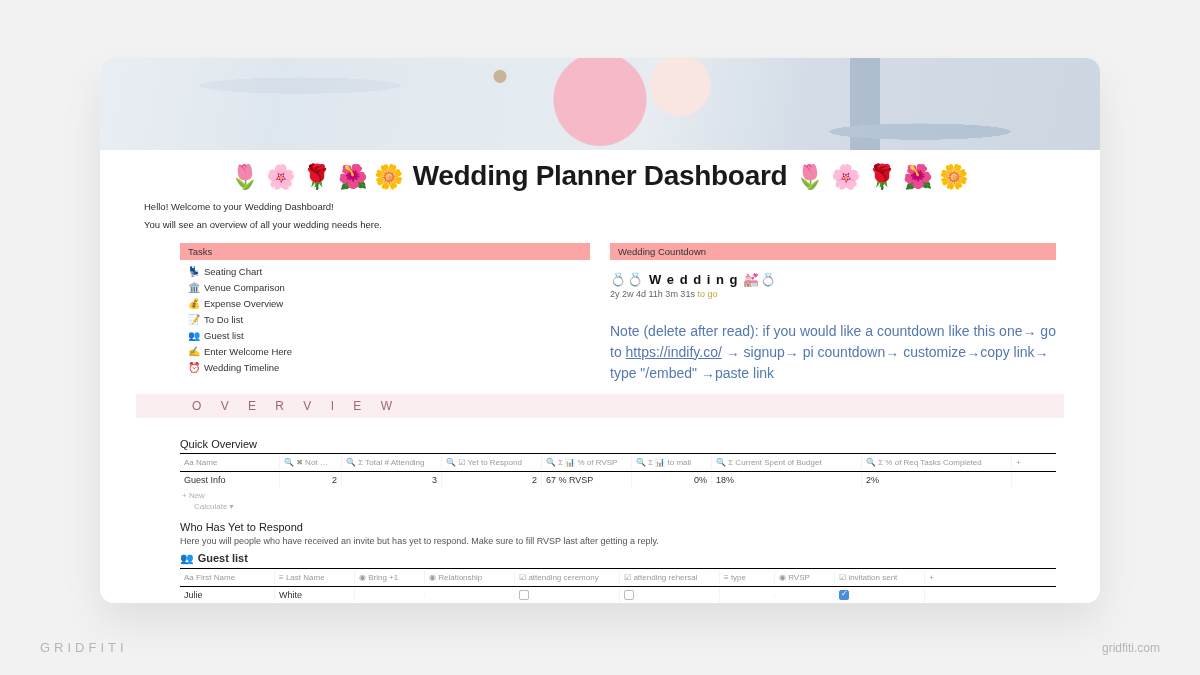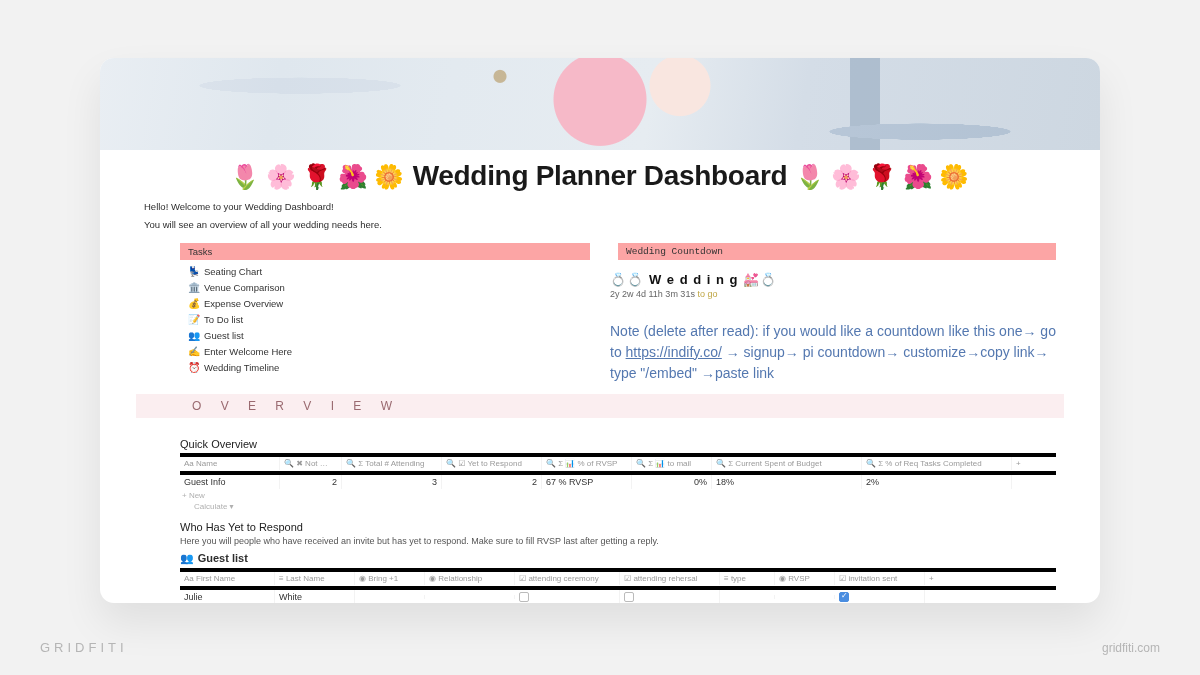--- a/index.html
+++ b/index.html
@@ -56,21 +56,21 @@
   .intro { font-size: 9.5px; color: #2e2e2e; line-height: 1.5; margin-bottom: 4px; }
   .columns { display: flex; gap: 20px; margin-top: 6px; }
   .col { flex: 1; }
   .sec-head-blue {
     background: #fca5a5;
     font-size: 9.5px;
     padding: 3px 8px;
     margin: 4px 0 4px 36px;
     color: #333;
   }
-  .col.right .sec-head-blue { margin-left: 8px; font-family: Liberation Mono, monospace; }
+  .col.right .sec-head-blue { margin-left: 0; }
   .task-item {
     font-size: 9.5px;
     color: #333;
     padding: 2.5px 0 2.5px 44px;
     display: flex;
     align-items: center;
     gap: 4px;
   }
   .task-item .ic { width: 12px; display: inline-block; text-align: center; font-size: 10px; }
   .countdown-box { text-align: left; padding: 8px 0 6px; }
@@ -87,21 +87,21 @@
     letter-spacing: 8px;
     font-weight: 400;
     padding: 5px 10px 5px 56px;
     margin: 10px -8px 20px;
   }
   .subhead { font-size: 11px; font-weight: 500; color: #222; margin: 4px 0 3px 36px; }
   .tablewrap { margin-left: 36px; font-size: 8.5px; color: #6b6b6b; }
   .thead, .trow {
     display: grid;
     align-items: center;
-    border-top: 4px solid #000000;
+    border-top: 1px solid #000000;
     min-height: 18px;
   }
   .t1 .thead, .t1 .trow { grid-template-columns: 100px 62px 100px 100px 90px 80px 150px 150px 30px; }
   .thead { font-size: 8px; color: #9a9a9a; }
   .thead .cell, .trow .cell { padding: 2px 4px; border-right: 1px solid #f3f3f3; white-space: nowrap; overflow: hidden; }
   .thead .cell:last-child, .trow .cell:last-child { border-right: none; }
   .trow { color: #333; font-size: 9px; }
   .row-foot { font-size: 8px; color: #b0b0b0; padding: 2px 0 0 2px; }
   .row-foot2 { font-size: 8px; color: #b0b0b0; padding: 2px 0 0 14px; }
   .t2 .thead, .t2 .trow { grid-template-columns: 95px 80px 70px 90px 105px 100px 55px 60px 90px 24px; }

